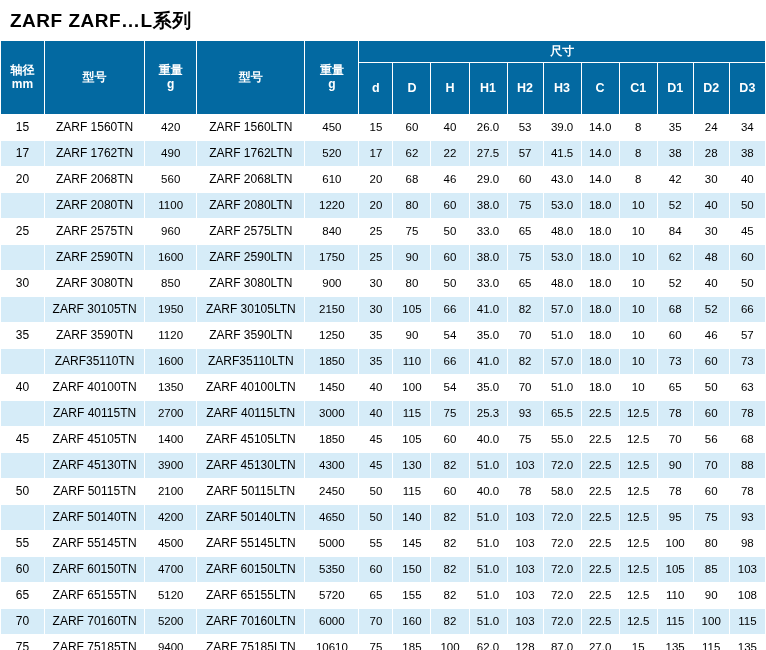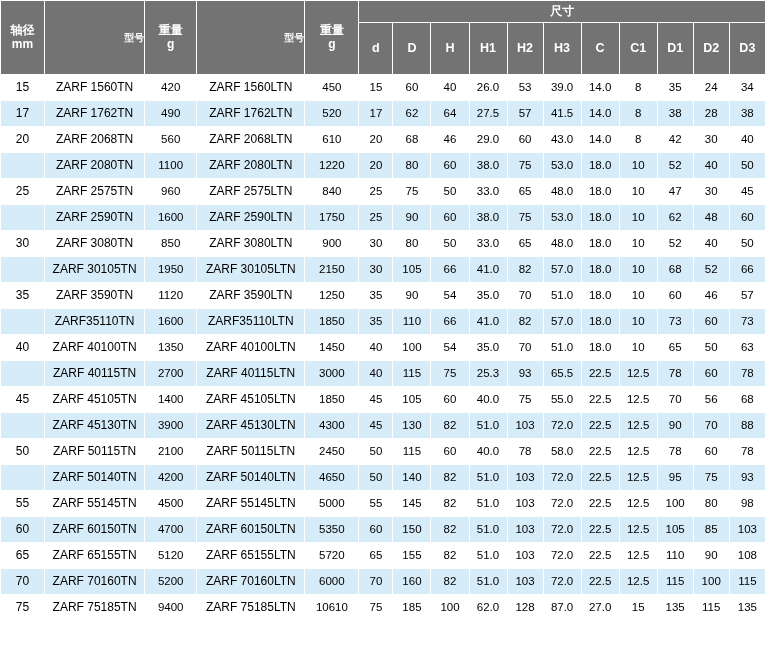--- a/index.html
+++ b/index.html
@@ -35,55 +35,55 @@
     font-size: 11.5px;
   }
   table.spec th, table.spec td {
     border: 1px solid #ffffff;
     text-align: center;
     vertical-align: middle;
     padding: 0;
     line-height: 1.15;
   }
   thead th {
-    background: #737373;
+    background: #0369a1;
     color: #ffffff;
     font-weight: bold;
   }
   thead th.dim-group {
     height: 22px;
     font-size: 12px;
   }
   thead th.tall {
     height: 74px;
     font-size: 12px;
   }
   thead th.sub {
     height: 52px;
     font-size: 12.5px;
   }
   thead th.bigmodel {
-    font-size: 10px;
-    text-align: right;
+    font-size: 12px;
   }
   tbody td {
     height: 26px;
     font-size: 11.5px;
     color: #000000;
   }
   tbody tr.odd td { background: #ffffff; }
   tbody tr.even td { background: #d6ecf8; }
   tbody td.model { font-size: 12px; }
   tbody td.shaft { font-size: 12px; }
 </style>
 </head>
 <body>
 
 <div class="page">
 
+  <div class="title">ZARF  ZARF…L系列</div>
 
   <table class="spec">
     <colgroup>
       <col style="width:44px">
       <col style="width:100px">
       <col style="width:52px">
       <col style="width:108px">
       <col style="width:54px">
       <col style="width:34px">
       <col style="width:38px">
@@ -149,21 +149,21 @@
           <td>34</td>
         </tr>
         <tr class="even">
           <td class="shaft">17</td>
           <td class="model">ZARF 1762TN</td>
           <td>490</td>
           <td class="model">ZARF 1762LTN</td>
           <td>520</td>
           <td>17</td>
           <td>62</td>
-          <td>64</td>
+          <td>22</td>
           <td>27.5</td>
           <td>57</td>
           <td>41.5</td>
           <td>14.0</td>
           <td>8</td>
           <td>38</td>
           <td>28</td>
           <td>38</td>
         </tr>
         <tr class="odd">
@@ -209,21 +209,21 @@
           <td class="model">ZARF 2575LTN</td>
           <td>840</td>
           <td>25</td>
           <td>75</td>
           <td>50</td>
           <td>33.0</td>
           <td>65</td>
           <td>48.0</td>
           <td>18.0</td>
           <td>10</td>
-          <td>47</td>
+          <td>84</td>
           <td>30</td>
           <td>45</td>
         </tr>
         <tr class="even">
           <td class="shaft"></td>
           <td class="model">ZARF 2590TN</td>
           <td>1600</td>
           <td class="model">ZARF 2590LTN</td>
           <td>1750</td>
           <td>25</td>

